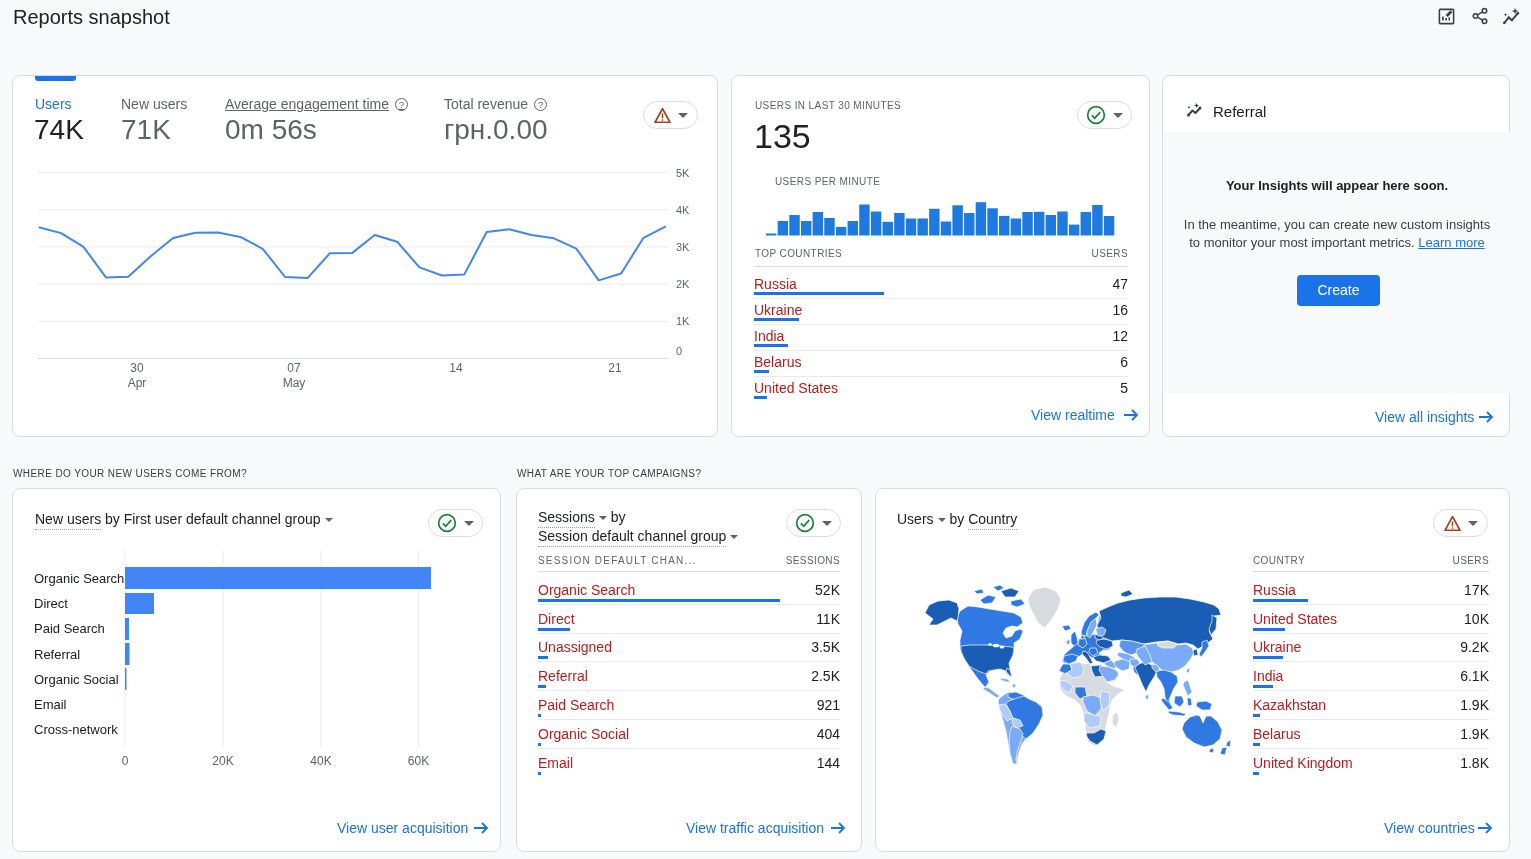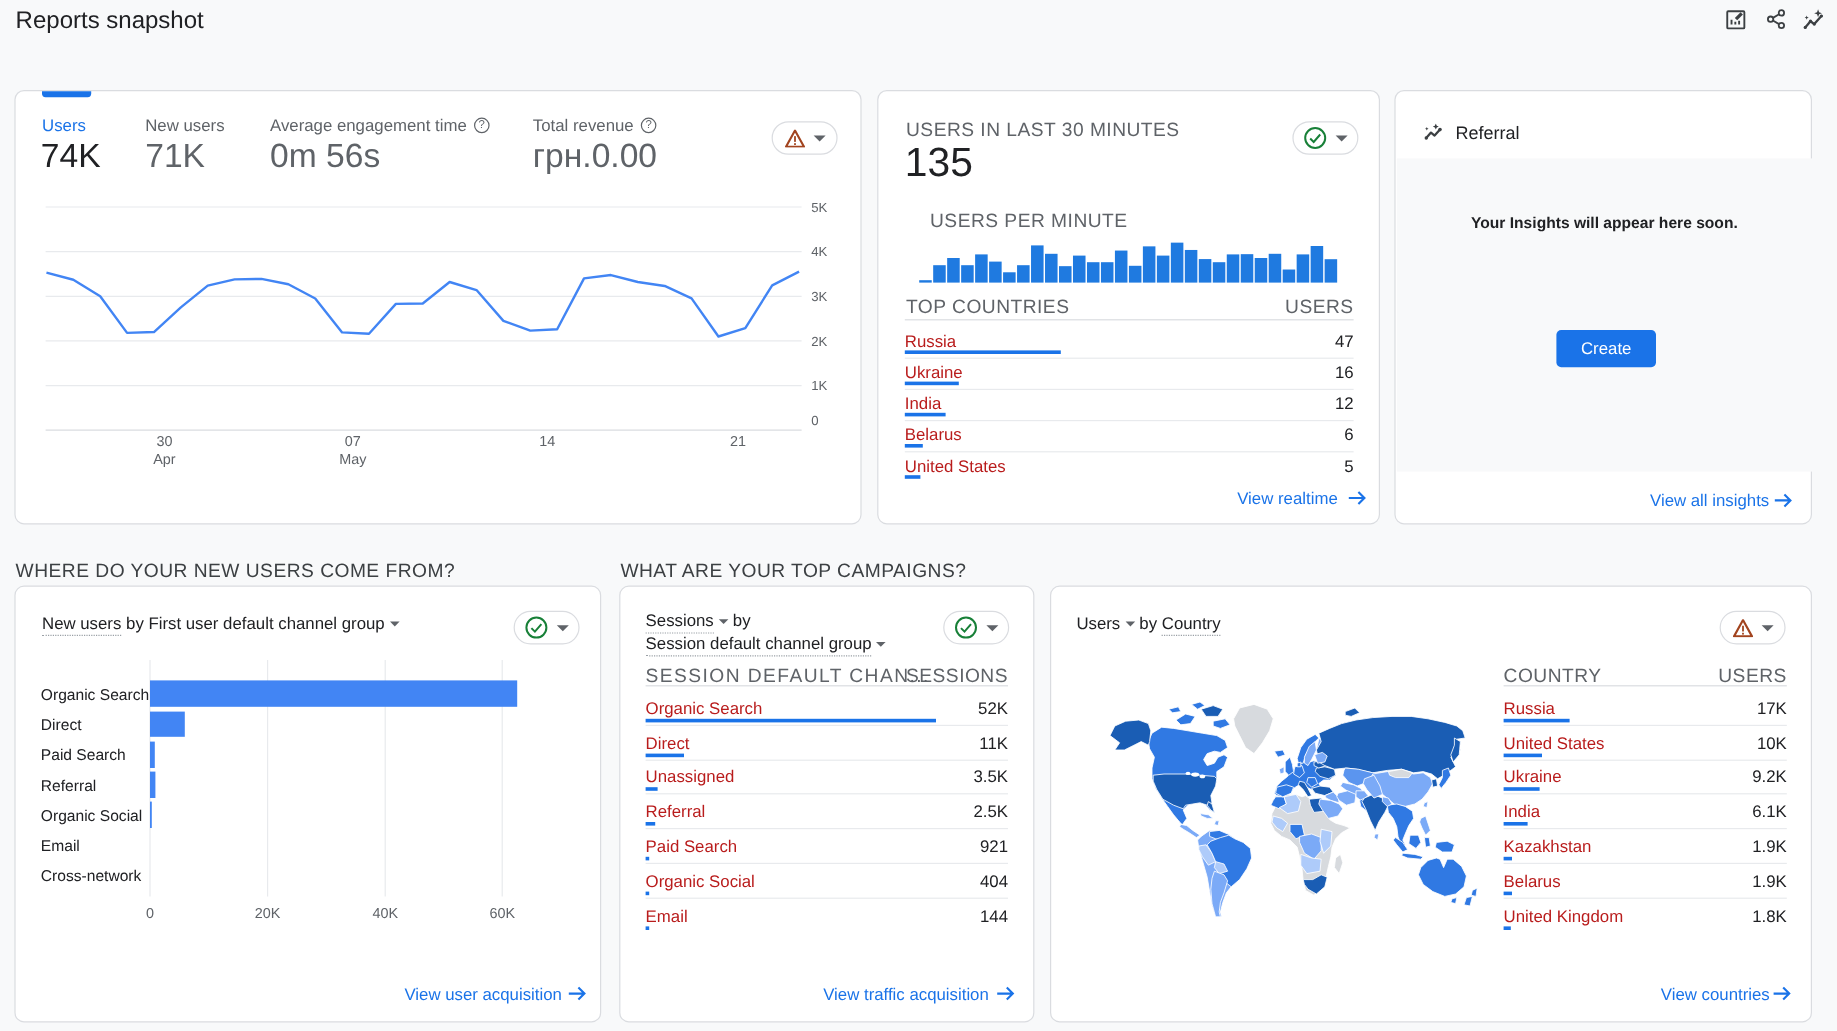--- a/index.html
+++ b/index.html
@@ -1,21 +1,21 @@
 <!DOCTYPE html>
 <html><head>
 <meta charset="utf-8">
 <style>
 * { margin:0; padding:0; box-sizing:border-box; }
 html,body { width:1531px; height:859px; background:#f8f9fa; font-family:"Liberation Sans", sans-serif; overflow:hidden; }
 .abs { position:absolute; }
 .card { position:absolute; background:#fff; border:1px solid #dadce0; border-radius:8px; }
 .pill { position:absolute; width:55px; height:28px; border:1px solid #dadce0; border-radius:14px; display:flex; align-items:center; justify-content:center; gap:7px; background:#fff; }
 .caret { width:0; height:0; border-left:5px solid transparent; border-right:5px solid transparent; border-top:5px solid #5f6368; }
-.caps { font-size:16px; color:#5f6368; letter-spacing:0.4px; font-weight:500; }
+.caps { font-size:10px; color:#5f6368; letter-spacing:0.4px; font-weight:500; }
 .link { color:#1a73e8; font-size:14px; font-weight:500; }
 .dotted { border-bottom:1px dotted #9aa0a6; padding-bottom:2px; }
 .tcaret { display:inline-block; width:0; height:0; border-left:4px solid transparent; border-right:4px solid transparent; border-top:4px solid #5f6368; vertical-align:middle; margin-left:4px; }
 .rowline { position:absolute; height:1px; background:#e8eaed; }
 .bluebar { position:absolute; height:3px; background:#1a73e8; }
 .cname { position:absolute; font-size:14px; color:#b91c1c; }
 .cval { position:absolute; font-size:14px; color:#202124; text-align:right; }
 </style>
 </head>
 <body>
@@ -45,21 +45,21 @@
     <path d="M16.5 1 L17.6 4 L20.6 5.1 L17.6 6.2 L16.5 9.2 L15.4 6.2 L12.4 5.1 L15.4 4 Z" fill="#3c4043"></path>
     <path d="M4.5 7.5 L5.1 9.1 L6.7 9.7 L5.1 10.3 L4.5 11.9 L3.9 10.3 L2.3 9.7 L3.9 9.1 Z" fill="#3c4043"></path>
   </svg>
 
 <div class="card" id="cardA" style="left:12px; top:75px; width:706px; height:362px;">
   <div class="abs" style="left:22px; top:0px; width:41px; height:5px; background:#1a73e8; border-radius:0 0 3px 3px;"></div>
   <div class="abs" style="left:22px; top:20px; font-size:14px; color:#1a73e8;">Users</div>
   <div class="abs" style="left:21px; top:38px; font-size:28px; color:#202124;">74K</div>
   <div class="abs" style="left:108px; top:20px; font-size:14px; color:#5f6368;">New users</div>
   <div class="abs" style="left:108px; top:38px; font-size:28px; color:#5f6368;">71K</div>
-  <div class="abs" style="left:212px; top:20px; font-size:14px; color:#5f6368; display:flex; align-items:center; gap:6px;">Average engagement time<span style="display:inline-block; width:13px; height:13px; border:1.2px solid #5f6368; border-radius:50%; font-size:9.5px; text-align:center; line-height:12.5px;">?</span></div>
+  <div class="abs" style="left:212px; top:20px; font-size:14px; color:#5f6368; display:flex; align-items:center; gap:6px;text-decoration:underline;">Average engagement time<span style="display:inline-block; width:13px; height:13px; border:1.2px solid #5f6368; border-radius:50%; font-size:9.5px; text-align:center; line-height:12.5px;">?</span></div>
   <div class="abs" style="left:212px; top:38px; font-size:28px; color:#5f6368;">0m 56s</div>
   <div class="abs" style="left:431px; top:20px; font-size:14px; color:#5f6368; display:flex; align-items:center; gap:6px;">Total revenue<span style="display:inline-block; width:13px; height:13px; border:1.2px solid #5f6368; border-radius:50%; font-size:9.5px; text-align:center; line-height:12.5px;">?</span></div>
   <div class="abs" style="left:431px; top:38px; font-size:28px; color:#5f6368;">грн.0.00</div>
   <div class="pill" style="left:630px; top:25px;">
     <svg width="17" height="15" viewBox="0 0 24 22">
         <path d="M12 1 L23 21 L1 21 Z" fill="none" stroke="#a2441f" stroke-width="2.6" stroke-linejoin="round"></path>
         <rect x="10.9" y="8" width="2.2" height="7" fill="#a2441f"></rect>
         <rect x="10.9" y="16.6" width="2.2" height="2.2" fill="#a2441f"></rect>
       </svg>
     <div class="caret"></div>
@@ -168,20 +168,21 @@
   <svg class="abs" style="left:24px; top:27px;" width="17" height="14" viewBox="0 0 17 14">
       <path d="M1.5 12 L5.5 7.5 L8.5 10 L13 5" fill="none" stroke="#3c4043" stroke-width="1.9" stroke-linecap="round" stroke-linejoin="round"></path>
       <circle cx="1.5" cy="12" r="1.5" fill="#3c4043"></circle>
       <circle cx="13" cy="5" r="1.5" fill="#3c4043"></circle>
       <path d="M9.5 0 L10.3 1.7 L12 2.5 L10.3 3.3 L9.5 5 L8.7 3.3 L7 2.5 L8.7 1.7 Z" fill="#3c4043"></path>
       <path d="M2 2.8 L2.5 3.8 L3.5 4.3 L2.5 4.8 L2 5.8 L1.5 4.8 L0.5 4.3 L1.5 3.8 Z" fill="#3c4043"></path>
     </svg>
   <div class="abs" style="left:50px; top:27px; font-size:15px; color:#202124;">Referral</div>
   <div class="abs" style="left:1px; top:56px; width:346px; height:261px; background:#f8f9fa;"></div>
   <div class="abs" style="left:0; top:102px; width:348px; text-align:center; font-size:13px; font-weight:bold; color:#202124;">Your Insights will appear here soon.</div>
+  <div class="abs" style="left:0; top:140px; width:348px; text-align:center; font-size:13px; color:#3c4043; line-height:18px;">In the meantime, you can create new custom insights<br>to monitor your most important metrics. <span style="color:#1a73e8; text-decoration:underline;">Learn more</span></div>
   <div class="abs" style="left:134px; top:199px; width:83px; height:31px; background:#1a73e8; border-radius:4px; color:#fff; font-size:14px; font-weight:500; text-align:center; line-height:31px;">Create</div>
   <div class="abs link" style="left:212px; top:333px;">View all insights</div>
   <svg class="abs" style="left:315px; top:334px;" width="16" height="14" viewBox="0 0 16 14">
       <path d="M1 7 H14 M9 2 L14 7 L9 12" fill="none" stroke="#1a73e8" stroke-width="1.8"></path>
     </svg>
 </div>
 
 <div class="abs caps" style="left:13px; top:468px; color:#3c4043;text-align:right;">WHERE DO YOUR NEW USERS COME FROM?</div>
 <div class="abs caps" style="left:517px; top:468px; color:#3c4043;">WHAT ARE YOUR TOP CAMPAIGNS?</div>
 

